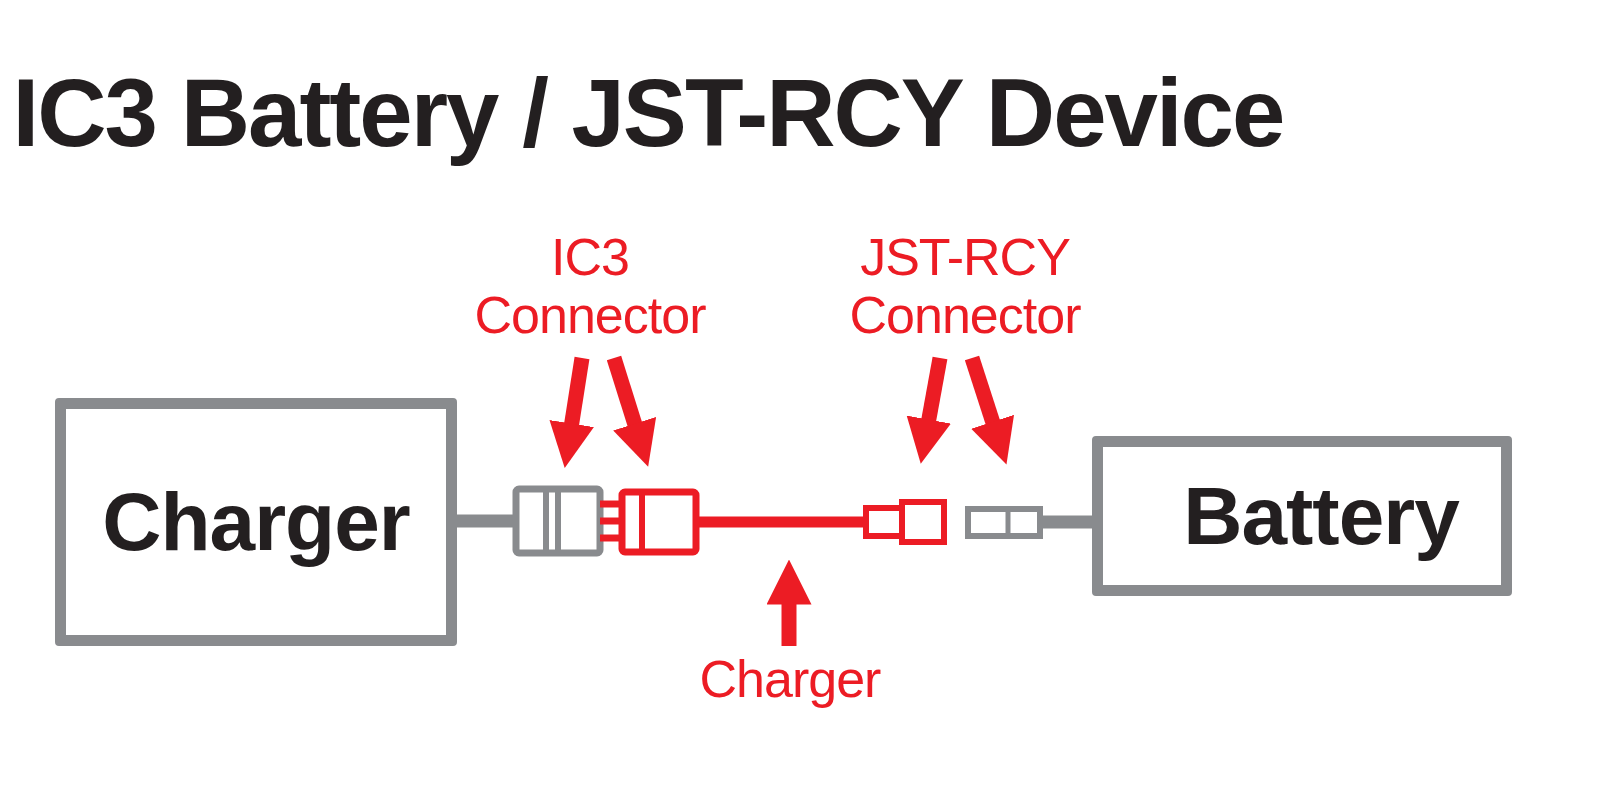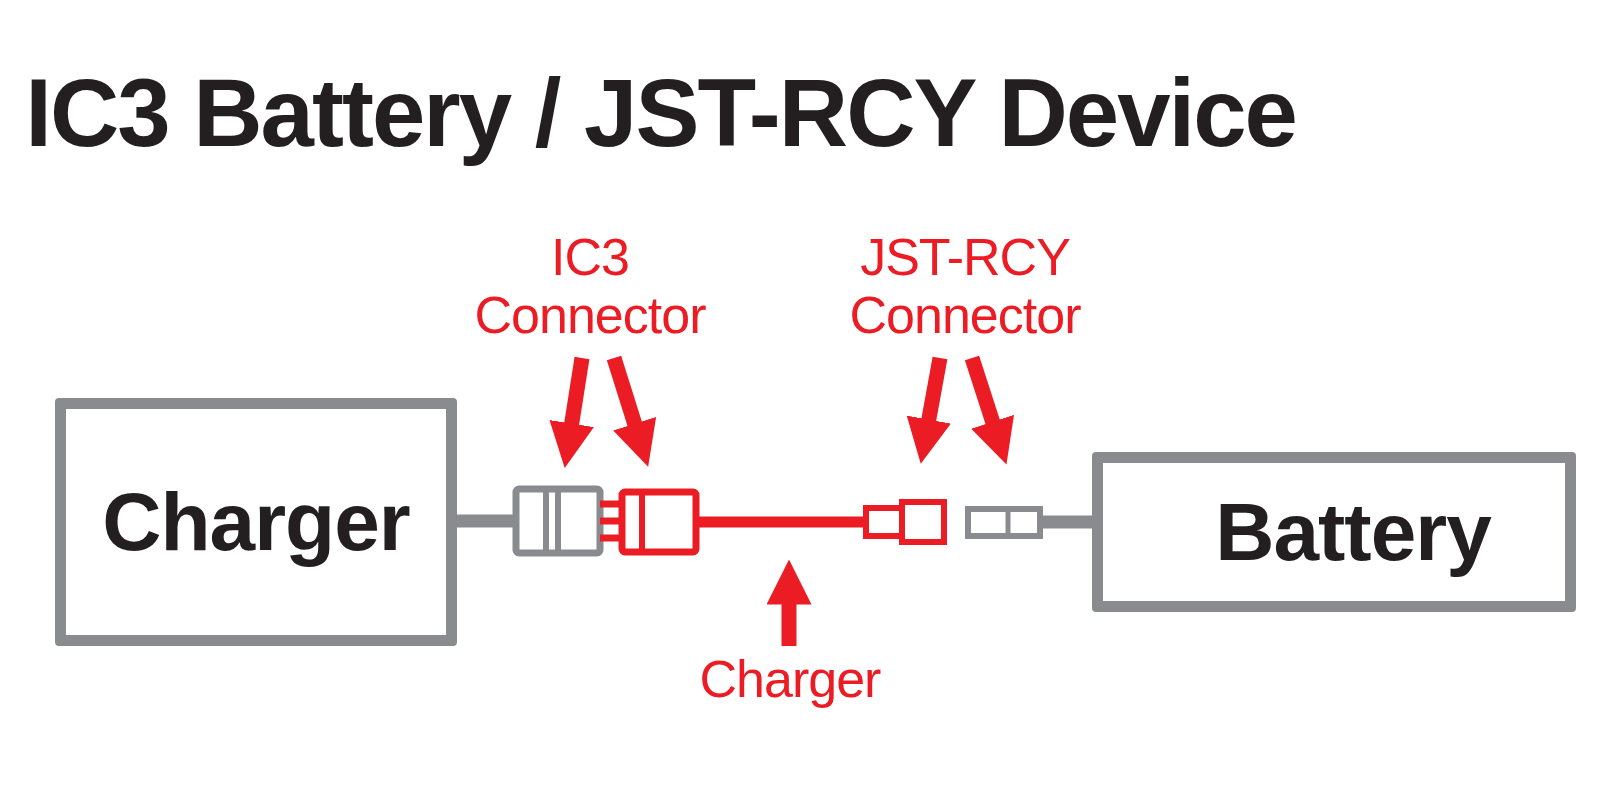--- a/index.html
+++ b/index.html
@@ -8,21 +8,21 @@
     --text-black:#231F20;
     --bg:#FFFFFF;
   }
   *{margin:0;padding:0;box-sizing:border-box;}
   html,body{width:1600px;height:800px;background:var(--bg);overflow:hidden;}
   body{font-family:"Liberation Sans", sans-serif;}
   .stage{position:absolute;left:0;top:0;width:1600px;height:800px;background:var(--bg);}
 
   .title{
     position:absolute;left:0;top:58px;width:1296px;
-    text-align:right;
+    text-align:center;
     font-size:96px;font-weight:bold;letter-spacing:-2px;
     color:var(--text-black);
   }
 
   .red-label{
     position:absolute;
     text-align:center;
     color:var(--accent-red);
     font-weight:normal;
     font-size:52px;
@@ -38,21 +38,21 @@
     border:11px solid var(--outline-gray);
     border-radius:4px;
     background:var(--bg);
     display:flex;align-items:center;justify-content:center;
     color:var(--text-black);
     font-weight:bold;
     font-size:82px;
     letter-spacing:-1px;
   }
   .charger-box{left:55px;top:398px;width:402px;height:248px;}
-  .battery-box{left:1092px;top:452px;width:484px;height:160px;padding-left:38px;}
+  .battery-box{left:1092px;top:436px;width:420px;height:160px;padding-left:38px;}
 
   .diagram-svg{position:absolute;left:0;top:0;width:1600px;height:800px;}
   .stroke-gray{stroke:var(--outline-gray);}
   .stroke-red{stroke:var(--accent-red);}
   .fill-red{fill:var(--accent-red);}
   .fill-white{fill:#ffffff;}
   .no-fill{fill:none;}
 </style>
 </head>
 <body>

